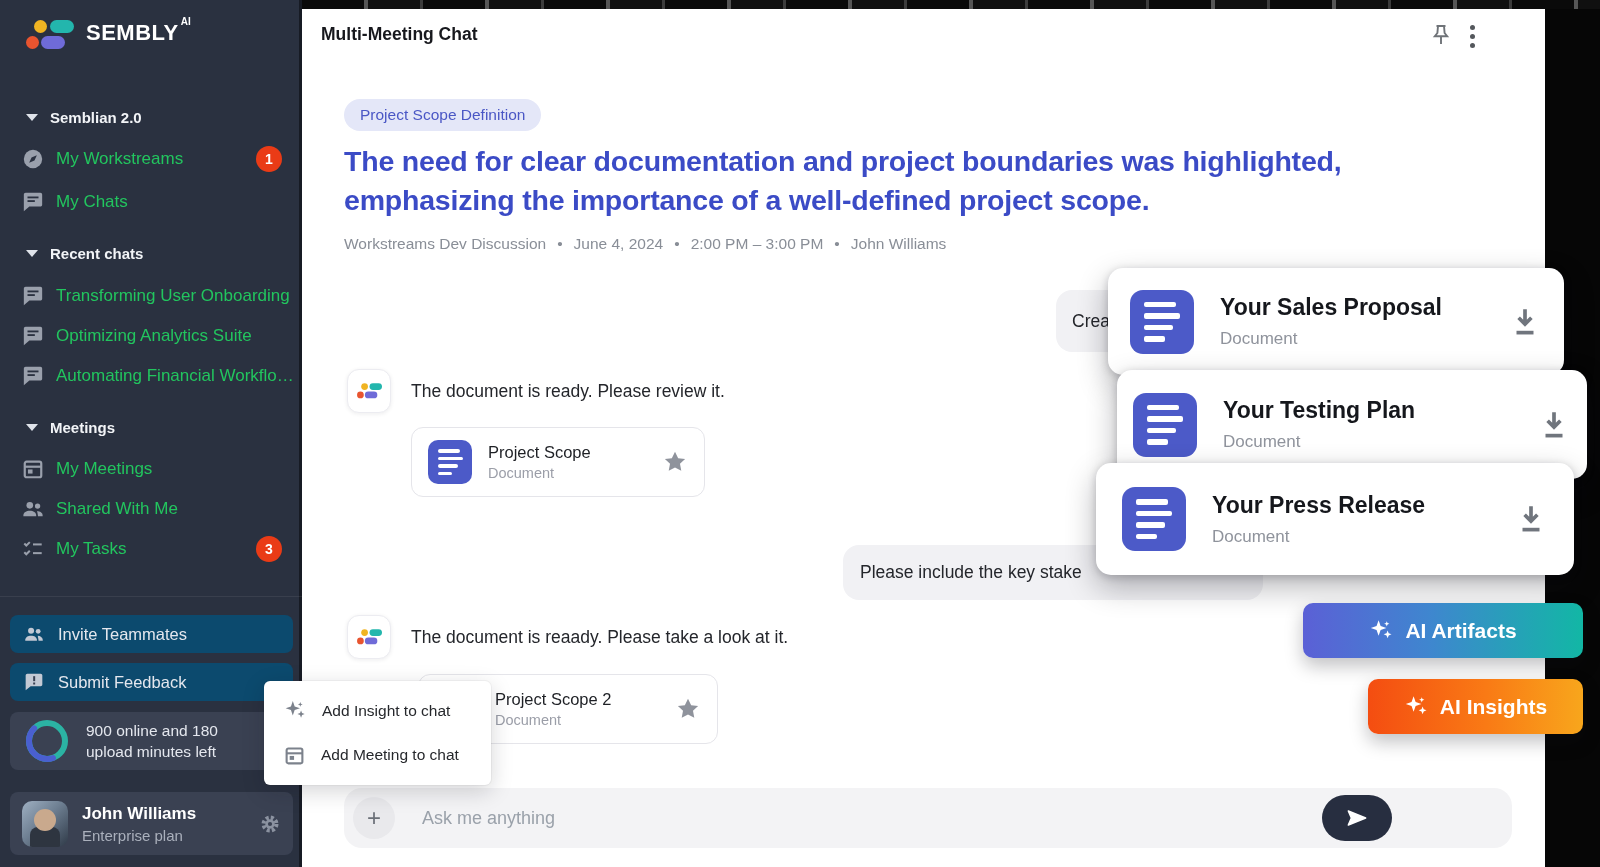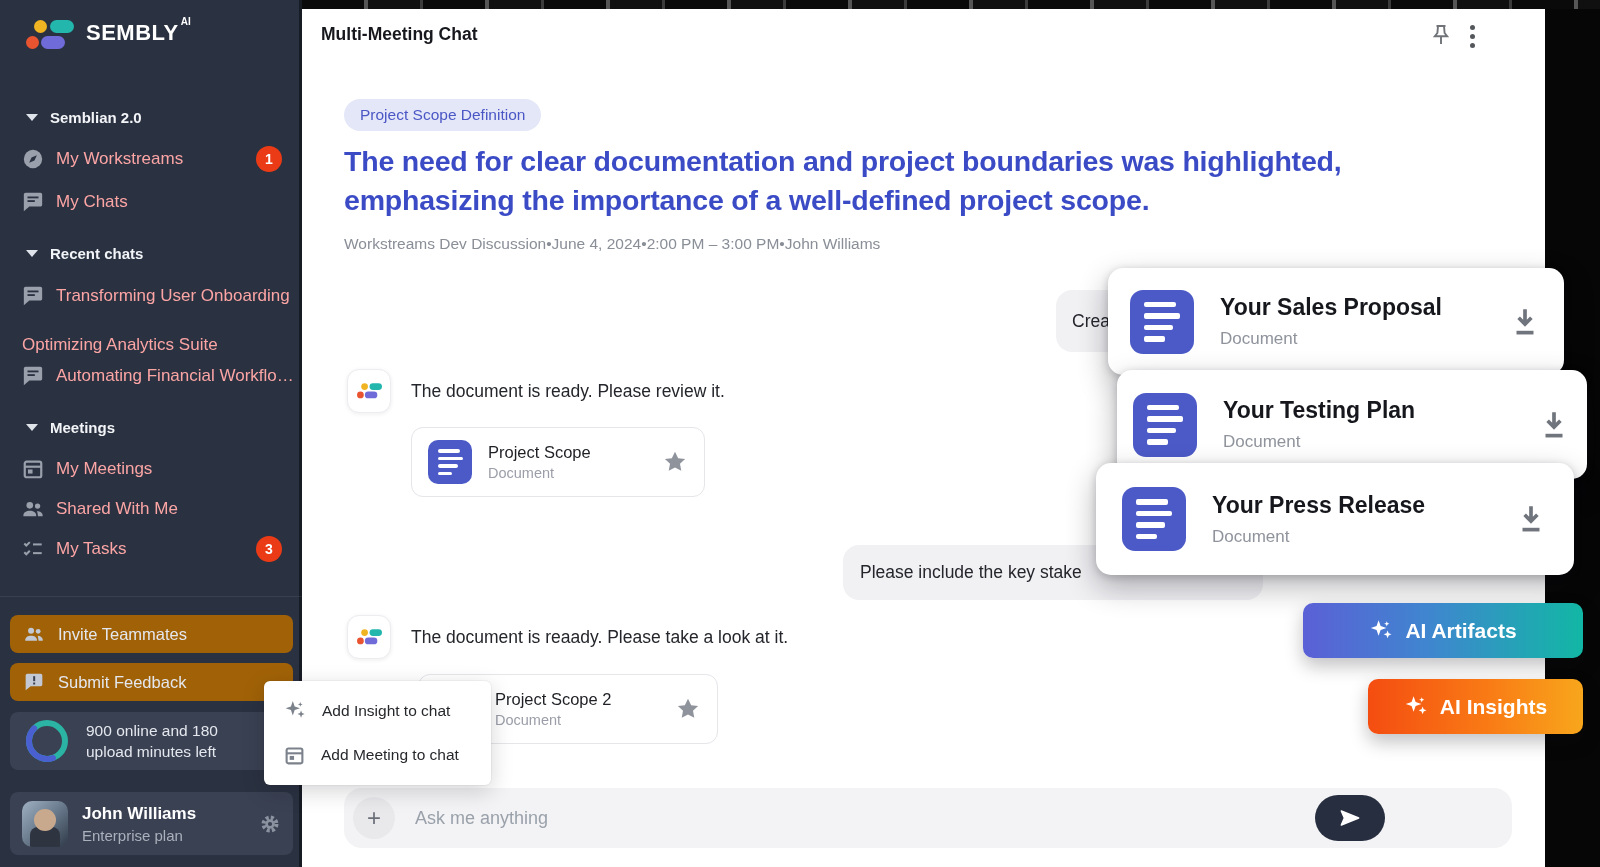--- a/index.html
+++ b/index.html
@@ -13,24 +13,24 @@
     background:repeating-linear-gradient(90deg,#0a0a0a 0 62px,#565656 62px 66px,#101010 66px 118px,#3c3c3c 118px 121px); }
   .right-strip { left:1545px; top:0; width:55px; height:867px; background:#060606; z-index:2; }
 
   
   .sidebar { left:0; top:0; width:302px; height:867px; background:#2a3140; border-right:3px solid #171b24; z-index:4; color:#c7ccd6; }
   .brand-txt { font-size:22px; font-weight:700; color:#fff; letter-spacing:.5px; }
   .brand-sup { font-size:10px; font-weight:700; color:#fff; vertical-align:top; position:relative; top:-4px; margin-left:2px; }
   .sect-h { font-size:15px; font-weight:700; color:#f2f4f7; }
   .chev { width:0; height:0; border-left:6px solid transparent; border-right:6px solid transparent; border-top:7px solid #dfe3ea; display:inline-block; }
   .srow { display:flex; align-items:center; gap:12px; height:26px; }
-  .srow .lbl { font-size:17px; color:#fca5a5; white-space:nowrap; }
+  .srow .lbl { font-size:17px; color:#22c55e; white-space:nowrap; }
   .badge { min-width:26px; height:26px; border-radius:13px; background:#ea3b16; color:#fff; font-size:14px; font-weight:700;
     display:flex; align-items:center; justify-content:center; }
-  .side-btn { background:#a16207; border-radius:8px; display:flex; align-items:center; gap:14px; padding:0 14px; color:#e4e7ee; font-size:16.5px; }
+  .side-btn { background:#0c4a6e; border-radius:8px; display:flex; align-items:center; gap:14px; padding:0 14px; color:#e4e7ee; font-size:16.5px; }
   .usage-box { background:#3a4152; border-radius:8px; display:flex; align-items:center; gap:16px; padding:0 14px; }
   .usage-txt { font-size:15.5px; color:#e4e7ee; line-height:21px; width:180px; }
   .profile { background:#3a4152; border-radius:8px; display:flex; align-items:center; gap:14px; padding:0 12px; }
   .avatar { width:46px; height:46px; border-radius:10px; background:linear-gradient(135deg,#9fb0c2 0%,#6e7f92 45%,#2f3a48 100%); overflow:hidden; position:relative; flex:none; }
   .avatar::after{ content:""; position:absolute; left:12px; top:8px; width:22px; height:22px; border-radius:50%; background:#c9a98d; }
   .avatar::before{ content:""; position:absolute; left:8px; top:26px; width:30px; height:20px; border-radius:8px 8px 0 0; background:#2e3540; }
   .p-name { font-size:17px; font-weight:700; color:#fff; }
   .p-plan { font-size:15px; color:#aab0bc; margin-top:3px; }
   .divider { height:1px; background:rgba(255,255,255,.07); }
 
@@ -40,21 +40,21 @@
   .dots .y { left:10px; top:0;  width:13px; height:13px; background:#f0b422; }
   .dots .t { left:26px; top:0;  width:24px; height:13px; background:#23b6ad; }
   .dots .o { left:2px;  top:16px; width:13px; height:13px; background:#e8542f; }
   .dots .p { left:17px; top:16px; width:24px; height:13px; background:#6f6bd8; }
   .dots.mini { transform:scale(.52); transform-origin:center; }
 
   
   .page-title { font-size:17.5px; font-weight:700; color:#17181d; }
   .tag-pill { background:#e4e7f8; color:#4a57c5; font-size:15.5px; padding:7px 16px; border-radius:18px; display:inline-block; }
   .headline { width:1125px; font-size:28.5px; line-height:38.5px; font-weight:600; color:#3b4bc6; letter-spacing:-.2px; }
-  .meta { font-size:15.5px; color:#898e97; display:flex; align-items:center; }
+  .meta { font-size:15.5px; color:#898e97; display:flex; gap:11px; align-items:center; }
   .msg-txt { font-size:17.5px; color:#24262b; }
   .bubble { background:#f1f1f4; border-radius:16px; color:#24262b; font-size:17.5px; display:flex; align-items:center; white-space:nowrap; overflow:hidden; }
   .bot-avatar { width:44px; height:44px; background:#fff; border:1px solid #ececf1; border-radius:12px; box-shadow:0 1px 4px rgba(20,20,40,.08);
     display:flex; align-items:center; justify-content:center; }
 
   .att-card { background:#fff; border:1px solid #e5e5ea; border-radius:12px; display:flex; align-items:center; }
   .doc-ic { background:#4c5ac8; border-radius:10px; display:flex; flex-direction:column; justify-content:center; gap:4px; padding-left:10px; flex:none; }
   .doc-ic i { display:block; background:#fff; border-radius:2px; }
   .doc-sm { width:44px; height:44px; }
   .doc-sm i { height:3.5px; } .doc-sm i:nth-child(1){width:22px;} .doc-sm i:nth-child(2){width:25px;} .doc-sm i:nth-child(3){width:20px;} .doc-sm i:nth-child(4){width:14px;}
@@ -133,21 +133,21 @@
     </div>
 
     <div class="a srow" style="left:22px; top:283px;">
       <svg width="22" height="22" viewBox="0 0 24 24">
           <path d="M2 4c0-1.1.9-2 2-2h16c1.1 0 2 .9 2 2v11c0 1.1-.9 2-2 2H8l-6 5z" fill="#9aa0ac"></path>
           <rect x="6" y="6" width="12" height="2" fill="#2a3140"></rect>
           <rect x="6" y="10" width="8" height="2" fill="#2a3140"></rect>
         </svg>
       <span class="lbl">Transforming User Onboarding</span>
     </div>
-    <div class="a srow" style="left:22px; top:323px;flex-direction:column;">
+    <div class="a srow" style="left:22px; top:323px;">
       <svg width="22" height="22" viewBox="0 0 24 24">
           <path d="M2 4c0-1.1.9-2 2-2h16c1.1 0 2 .9 2 2v11c0 1.1-.9 2-2 2H8l-6 5z" fill="#9aa0ac"></path>
           <rect x="6" y="6" width="12" height="2" fill="#2a3140"></rect>
           <rect x="6" y="10" width="8" height="2" fill="#2a3140"></rect>
         </svg>
       <span class="lbl">Optimizing Analytics Suite</span>
     </div>
     <div class="a srow" style="left:22px; top:363px;">
       <svg width="22" height="22" viewBox="0 0 24 24">
           <path d="M2 4c0-1.1.9-2 2-2h16c1.1 0 2 .9 2 2v11c0 1.1-.9 2-2 2H8l-6 5z" fill="#9aa0ac"></path>
@@ -406,21 +406,21 @@
           <rect x="6.5" y="12.5" width="5" height="4.5" fill="#7c828c"></rect>
         </svg>
       <span>Add Meeting to chat</span>
     </div>
   </div>
 
   <div class="a composer" style="left:344px; top:788px; width:1168px; height:60px; padding:0 9px;">
     <span class="plus-btn">
         <span>+</span>
       </span>
-    <input style="margin-left: 20px;" value="" placeholder="Ask me anything">
+    <input style="margin-left: 27px;" value="" placeholder="Ask me anything">
     <span class="send-btn" style="width:70px; height:46px;">
       <svg width="26" height="26" viewBox="0 0 24 24">
           <path d="M4 5.5L20 12 4 18.5 6.8 12z M6.8 12H14" fill="#fff" stroke="#fff" stroke-width="1.4" stroke-linejoin="round"></path>
         </svg>
     </span>
   </div>
 
 </div>
 
 </body></html>

